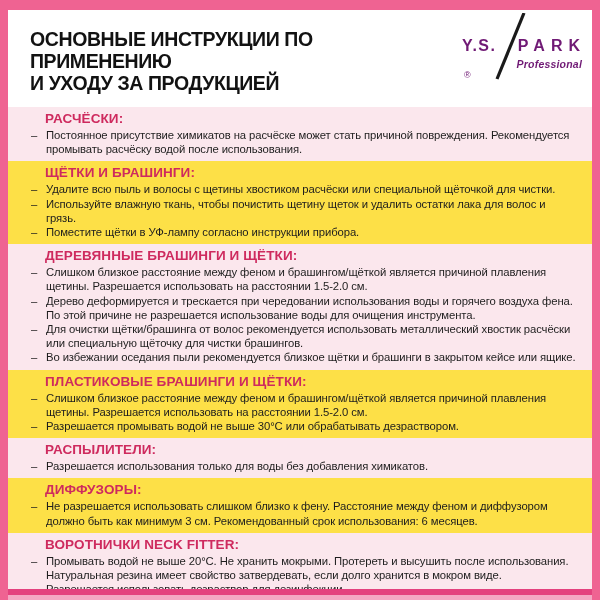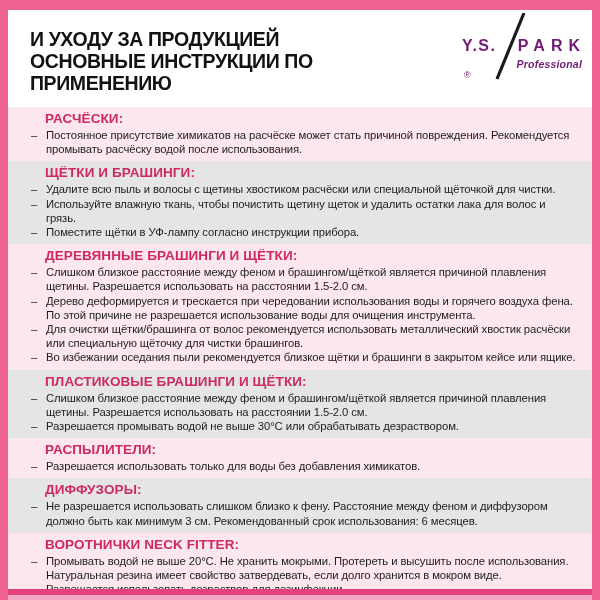--- a/index.html
+++ b/index.html
@@ -23,42 +23,42 @@
 
   .logo { position:absolute; top:10px; right:10px; width:120px; height:60px; color:#701a75; }
   .logo-main { display:flex; justify-content:space-between; align-items:flex-start; margin-top:17px; font-size:16px; font-weight:bold; }
   .logo-ys   { letter-spacing:1.5px; }
   .logo-park { letter-spacing:6px; margin-right:-4px; }
   .logo-slash { position:absolute; left:28px; top:-7px; width:40px; height:68px; }
   .logo-prof { position:absolute; right:0; bottom:10px; font-size:10.5px; font-weight:bold; font-style:italic; letter-spacing:0.2px; }
   .logo-reg  { position:absolute; left:2px; bottom:0; font-size:9px; }
 
   
-  .band { flex:0 0 auto; padding:4px 14px 5px 22px; background:#e5e5e5; }
+  .band { flex:0 0 auto; padding:4px 14px 5px 22px; background:#fde047; }
   .band.pink { background:var(--band,#fbe7ed); }
   .heading { margin:0 0 2px 15px; font-size:13.5px; line-height:15px; font-weight:bold; color:var(--heading,#ce2a5e); letter-spacing:0.1px; }
   .bullets { list-style:none; margin:0; padding:0; }
   .bullets li { display:flex; font-size:11.3px; line-height:14.2px; color:#1d1d1d; letter-spacing:-0.1px; }
   .dash { flex:0 0 15px; padding-left:1px; }
   .btxt { flex:1 1 auto; }
 </style>
 </head>
 <body>
 
 <div class="page">
   <div class="frame-top"></div>
   <div class="frame-left"></div>
   <div class="frame-right"></div>
 
   <div class="content">
 
     <div class="header-band">
       <div class="title">
+        <div>ОСНОВНЫЕ ИНСТРУКЦИИ ПО ПРИМЕНЕНИЮ</div>
         <div>И УХОДУ ЗА ПРОДУКЦИЕЙ</div>
-        <div>ОСНОВНЫЕ ИНСТРУКЦИИ ПО ПРИМЕНЕНИЮ</div>
       </div>
       <div class="logo">
         <svg class="logo-slash" viewBox="0 0 40 68">
           <line x1="34" y1="0" x2="7" y2="66" stroke="#1a1a1a" stroke-width="3.2"></line>
         </svg>
         <div class="logo-main">
           <span class="logo-ys">Y.S.</span>
           <span class="logo-park">PARK</span>
         </div>
         <span class="logo-prof">Professional</span>
@@ -129,21 +129,21 @@
               <span class="btxt">Разрешается промывать водой не выше 30°C или обрабатывать дезраствором.</span>
             </li>
           </ul>
   </section>
 
   <section class="band pink">
     <h2 class="heading">РАСПЫЛИТЕЛИ:</h2>
     <ul class="bullets">
             <li>
               <span class="dash">–</span>
-              <span class="btxt">Разрешается использовать только для воды без добавления химикатов.</span>
+              <span class="btxt">Разрешается использования только для воды без добавления химикатов.</span>
             </li>
           </ul>
   </section>
 
   <section class="band white">
     <h2 class="heading">ДИФФУЗОРЫ:</h2>
     <ul class="bullets">
             <li>
               <span class="dash">–</span>
               <span class="btxt">Не разрешается использовать слишком близко к фену. Расстояние между феном и диффузором должно быть как минимум 3 см. Рекомендованный срок использования: 6 месяцев.</span>

